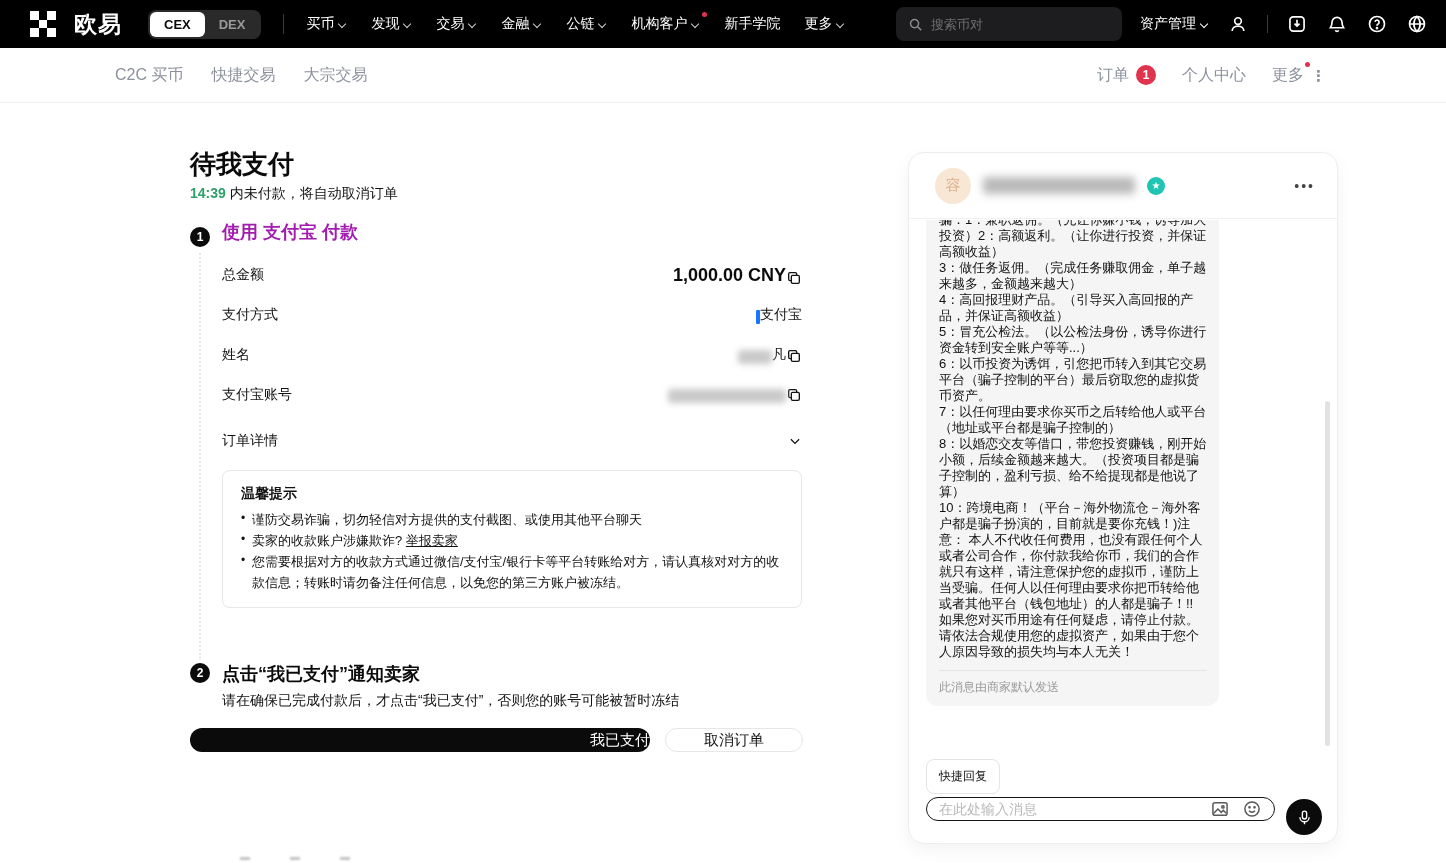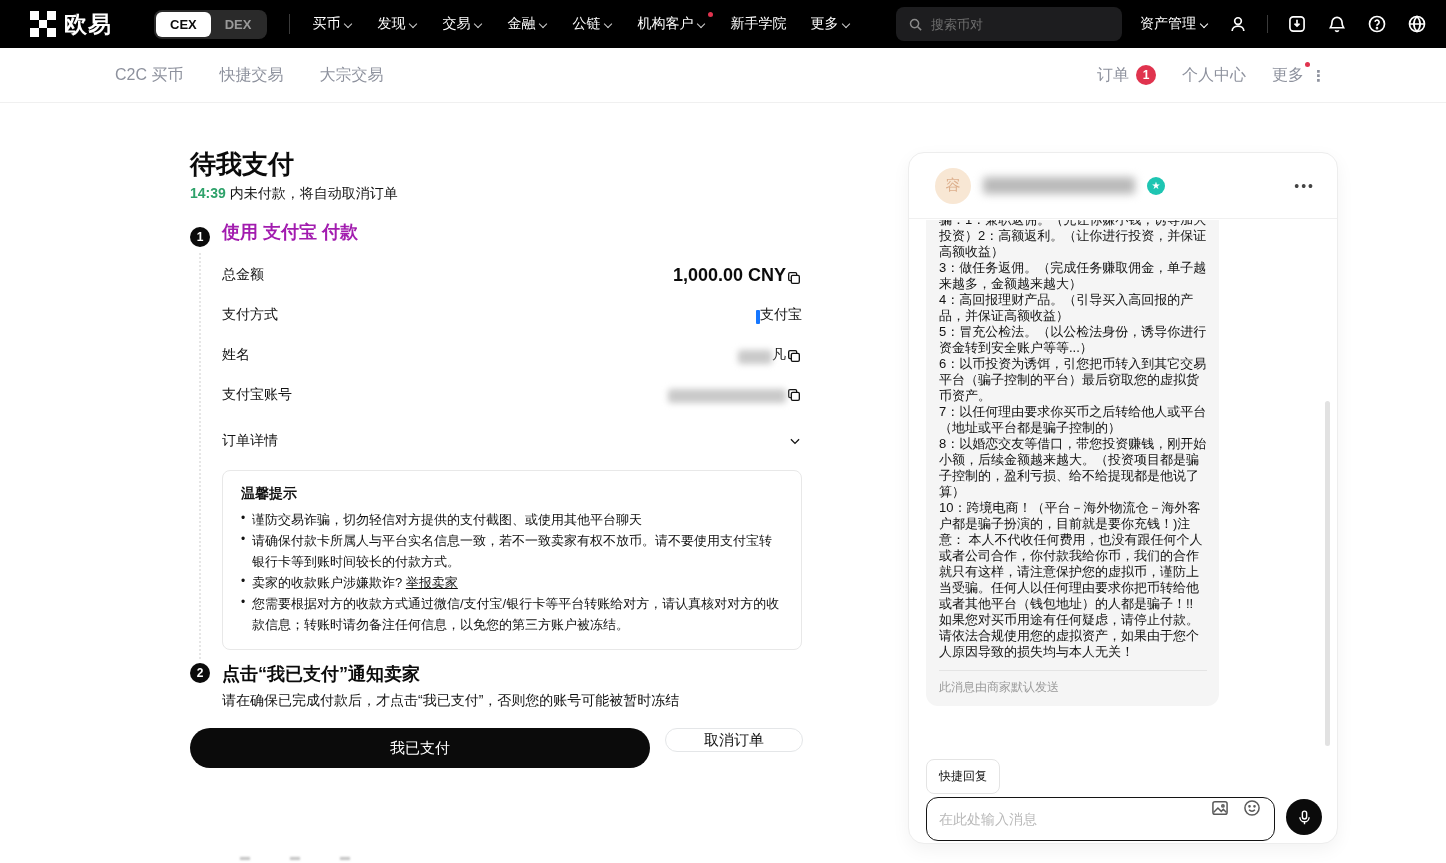--- a/index.html
+++ b/index.html
@@ -3,21 +3,21 @@
 <meta charset="utf-8">
 <style>
   * { margin:0; padding:0; box-sizing:border-box; }
   html,body { width:1446px; height:863px; overflow:hidden; background:#fff;
     font-family:"Liberation Sans","DejaVu Sans",sans-serif; color:#121212; }
   .page { position:relative; width:1446px; height:863px; }
 
   
   .topbar { position:absolute; top:0; left:0; width:100%; height:48px; background:#000;
     display:flex; align-items:center; padding:0 18px 0 30px; }
-  .logo { display:flex; align-items:center; gap:8px; margin-right:42px; }
+  .logo { display:flex; align-items:center; gap:18px; margin-right:26px; }
   .logo-mark { width:26px; height:26px; display:grid; grid-template-columns:repeat(3,1fr);
     grid-template-rows:repeat(3,1fr); }
   .logo-mark i { background:transparent; }
   .logo-mark i.on { background:#fff; }
   .logo-text { color:#fff; font-size:23px; font-weight:bold; letter-spacing:1px; }
   .toggle { display:flex; background:#2a2a2a; border-radius:8px; padding:2px; margin-right:22px; }
   .toggle .seg { font-size:13px; font-weight:bold; padding:5px 14px; border-radius:6px; color:#9a9a9a; cursor:pointer; }
   .toggle .seg.active { background:#fff; color:#0b0b0b; }
   .tb-div { width:1px; height:20px; background:#3a3a3a; margin-right:22px; }
   .tb-nav { display:flex; align-items:center; gap:24px; }
@@ -35,21 +35,21 @@
   .searchbox input { background:transparent; border:none; outline:none; color:#ddd; font-size:13px; width:100%;
     font-family:inherit; }
   .searchbox input::placeholder { color:#6f6f6f; }
   .assets { display:flex; align-items:center; gap:4px; color:#fff; font-size:14px; font-weight:500; cursor:pointer; }
   .tb-icon { width:22px; height:22px; display:flex; align-items:center; justify-content:center; color:#fff; cursor:pointer; }
   .tb-div2 { width:1px; height:18px; background:#3a3a3a; }
 
   
   .subnav { position:absolute; top:48px; left:0; width:100%; height:55px; background:#fff;
     border-bottom:1px solid #f0f0f0; display:flex; align-items:center; padding:0 120px 0 115px; }
-  .sn-left { display:flex; align-items:center; gap:36px; }
+  .sn-left { display:flex; align-items:center; gap:28px; }
   .sn-tab { color:#8d919d; font-size:16px; font-weight:500; cursor:pointer; white-space:nowrap; }
   .sn-right { margin-left:auto; display:flex; align-items:center; gap:26px; }
   .sn-item { position:relative; display:flex; align-items:center; gap:7px; color:#8d919d; font-size:16px;
     font-weight:500; cursor:pointer; }
   .badge { width:20px; height:20px; border-radius:50%; background:#e0334e; color:#fff; font-size:12px;
     font-weight:bold; display:flex; align-items:center; justify-content:center; }
   .vdots { color:#8d919d; font-size:15px; font-weight:bold; letter-spacing:0; line-height:1; }
 
   
   .h1 { position:absolute; left:190px; top:147px; font-size:26px; font-weight:bold; color:#0b0b0b; }
@@ -74,23 +74,23 @@
 
   .tips { position:absolute; left:222px; top:470px; width:580px; border:1px solid #e8e8e8; border-radius:8px;
     padding:14px 18px 14px 18px; }
   .tips-title { font-size:14px; font-weight:bold; margin-bottom:6px; }
   .tip { font-size:13px; line-height:1.62; color:#121212; padding-left:11px; position:relative; }
   .tip::before { content:"•"; position:absolute; left:0; top:0; font-size:12px; }
   .tip a { color:#121212; text-decoration:underline; cursor:pointer; }
 
   .step2-title { position:absolute; left:222px; top:662px; font-size:18px; font-weight:bold; color:#0b0b0b; }
   .step2-sub { position:absolute; left:222px; top:692px; font-size:14px; color:#121212; }
-  .btn-paid { position:absolute; left:190px; top:728px; width:460px; height:40px; border-radius:999px;
+  .btn-paid { position:absolute; left:190px; top:728px; width:460px; height:24px; border-radius:999px;
     background:#0b0b0b; color:#fff; font-size:15px; font-weight:500; border:none; cursor:pointer;
-    font-family:inherit; }
+    font-family:inherit;text-align:right; }
   .btn-cancel { position:absolute; left:665px; top:728px; width:138px; height:24px; border-radius:999px;
     background:#fff; color:#121212; font-size:15px; font-weight:500; border:1px solid #e4e6e8; cursor:pointer;
     font-family:inherit; }
   .bottom-sliver { position:absolute; left:240px; top:857px; display:flex; gap:40px; }
   .bottom-sliver i { width:10px; height:3px; background:#c2c2c2; filter:blur(1px); }
 
   
   .chat { position:absolute; left:908px; top:152px; width:430px; height:692px; background:#fff;
     border:1px solid #ededed; border-radius:16px; box-shadow:0 6px 18px rgba(0,0,0,.05); overflow:hidden; }
   .chat-header { height:66px; border-bottom:1px solid #f0f0f0; display:flex; align-items:center;
@@ -103,22 +103,22 @@
   .chat-menu { margin-left:auto; color:#444; font-size:14px; letter-spacing:2px; cursor:pointer; }
   .chat-body { position:absolute; top:67px; left:0; right:0; height:528px; overflow:hidden; padding:0 17px; }
   .bubble { width:293px; margin-top:-18px; background:#f5f5f5; border-radius:12px; padding:10px 12px 10px 13px; }
   .bubble-text { font-size:13px; line-height:16px; color:#121212; white-space:pre-line; }
   .bubble-div { border-top:1px solid #e4e4e4; margin:10px 0 8px; }
   .bubble-foot { font-size:12px; color:#9a9a9a; }
   .scroll-thumb { position:absolute; right:7px; top:248px; width:5px; height:345px; background:#e2e2e2;
     border-radius:3px; }
   .quick-reply { position:absolute; left:17px; top:606px; border:1px solid #e4e4e4; border-radius:8px;
     padding:8px 12px; font-size:12px; color:#121212; background:#fff; cursor:pointer; font-family:inherit; }
-  .input-row { position:absolute; left:17px; top:644px; width:349px; height:44px; border:1.5px solid #141414;
-    border-radius:12px; display:flex; padding:0 12px; gap:12px; background:#fff; }
+  .input-row { position:absolute; left:17px; top:644px; width:349px; height:24px; border:1.5px solid #141414;
+    border-radius:12px; display:flex; align-items:center; padding:0 12px; gap:12px; background:#fff; }
   .input-row input { flex:1; border:none; outline:none; font-size:14px; color:#121212; font-family:inherit; }
   .input-row input::placeholder { color:#b9b9b9; }
   .in-icon { color:#595959; display:flex; cursor:pointer; flex:none; }
   .mic-btn { position:absolute; left:377px; top:646px; width:36px; height:36px; border-radius:50%;
     background:#0b0b0b; border:none; display:flex; align-items:center; justify-content:center; cursor:pointer; }
 </style>
 </head>
 <body>
 
 <div class="page">
@@ -306,21 +306,20 @@
           <svg width="14" height="14" viewBox="0 0 24 24" fill="none" stroke="currentColor" stroke-width="2.2">
             <path d="M5 9l7 7 7-7"></path>
           </svg>
         </span>
     </div>
   </div>
 
   <div class="tips">
     <div class="tips-title">温馨提示</div>
     <div class="tip">谨防交易诈骗，切勿轻信对方提供的支付截图、或使用其他平台聊天</div>
-    <div class="tip">请确保付款卡所属人与平台实名信息一致，若不一致卖家有权不放币。请不要使用支付宝转银行卡等到账时间较长的付款方式。</div>
     <div class="tip"><span>卖家的收款账户涉嫌欺诈? </span><a>举报卖家</a></div>
     <div class="tip">您需要根据对方的收款方式通过微信/支付宝/银行卡等平台转账给对方，请认真核对对方的收款信息；转账时请勿备注任何信息，以免您的第三方账户被冻结。</div>
   </div>
 
   <div class="step-circle step2-c">2</div>
   <div class="step2-title">点击“我已支付”通知卖家</div>
   <div class="step2-sub">请在确保已完成付款后，才点击“我已支付”，否则您的账号可能被暂时冻结</div>
 
   <button class="btn-paid">我已支付</button>
   <button class="btn-cancel">取消订单</button>

